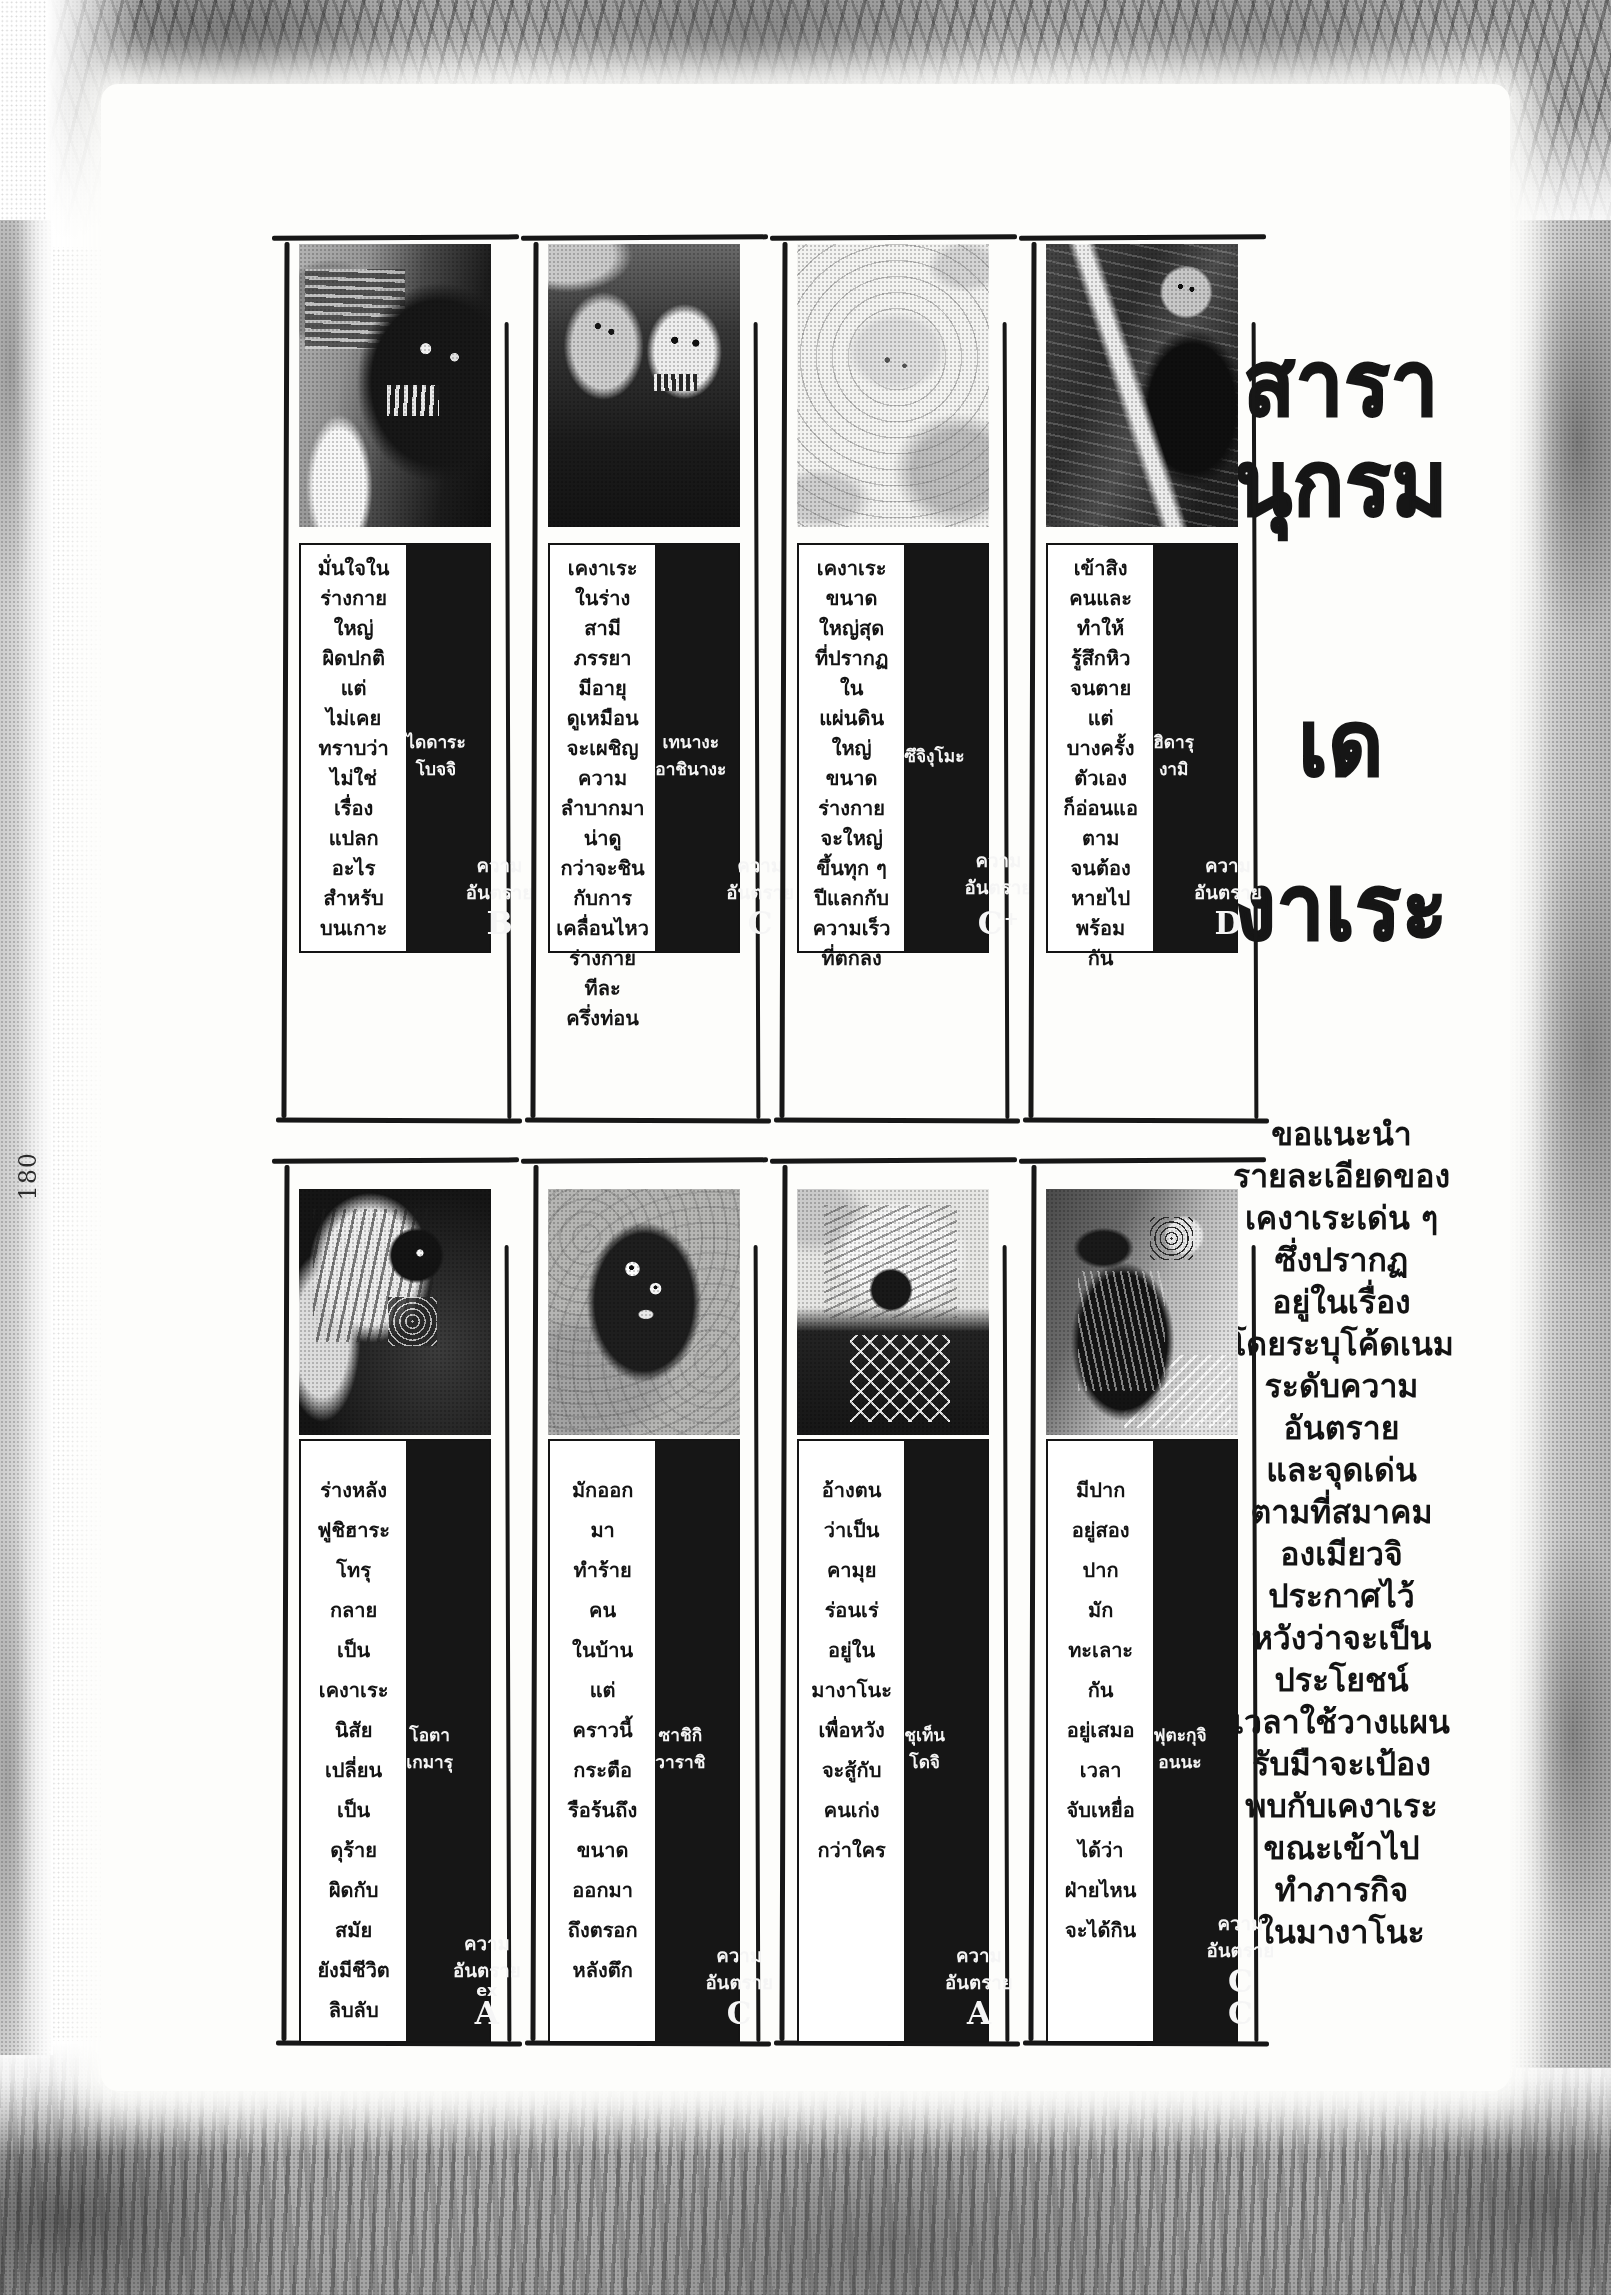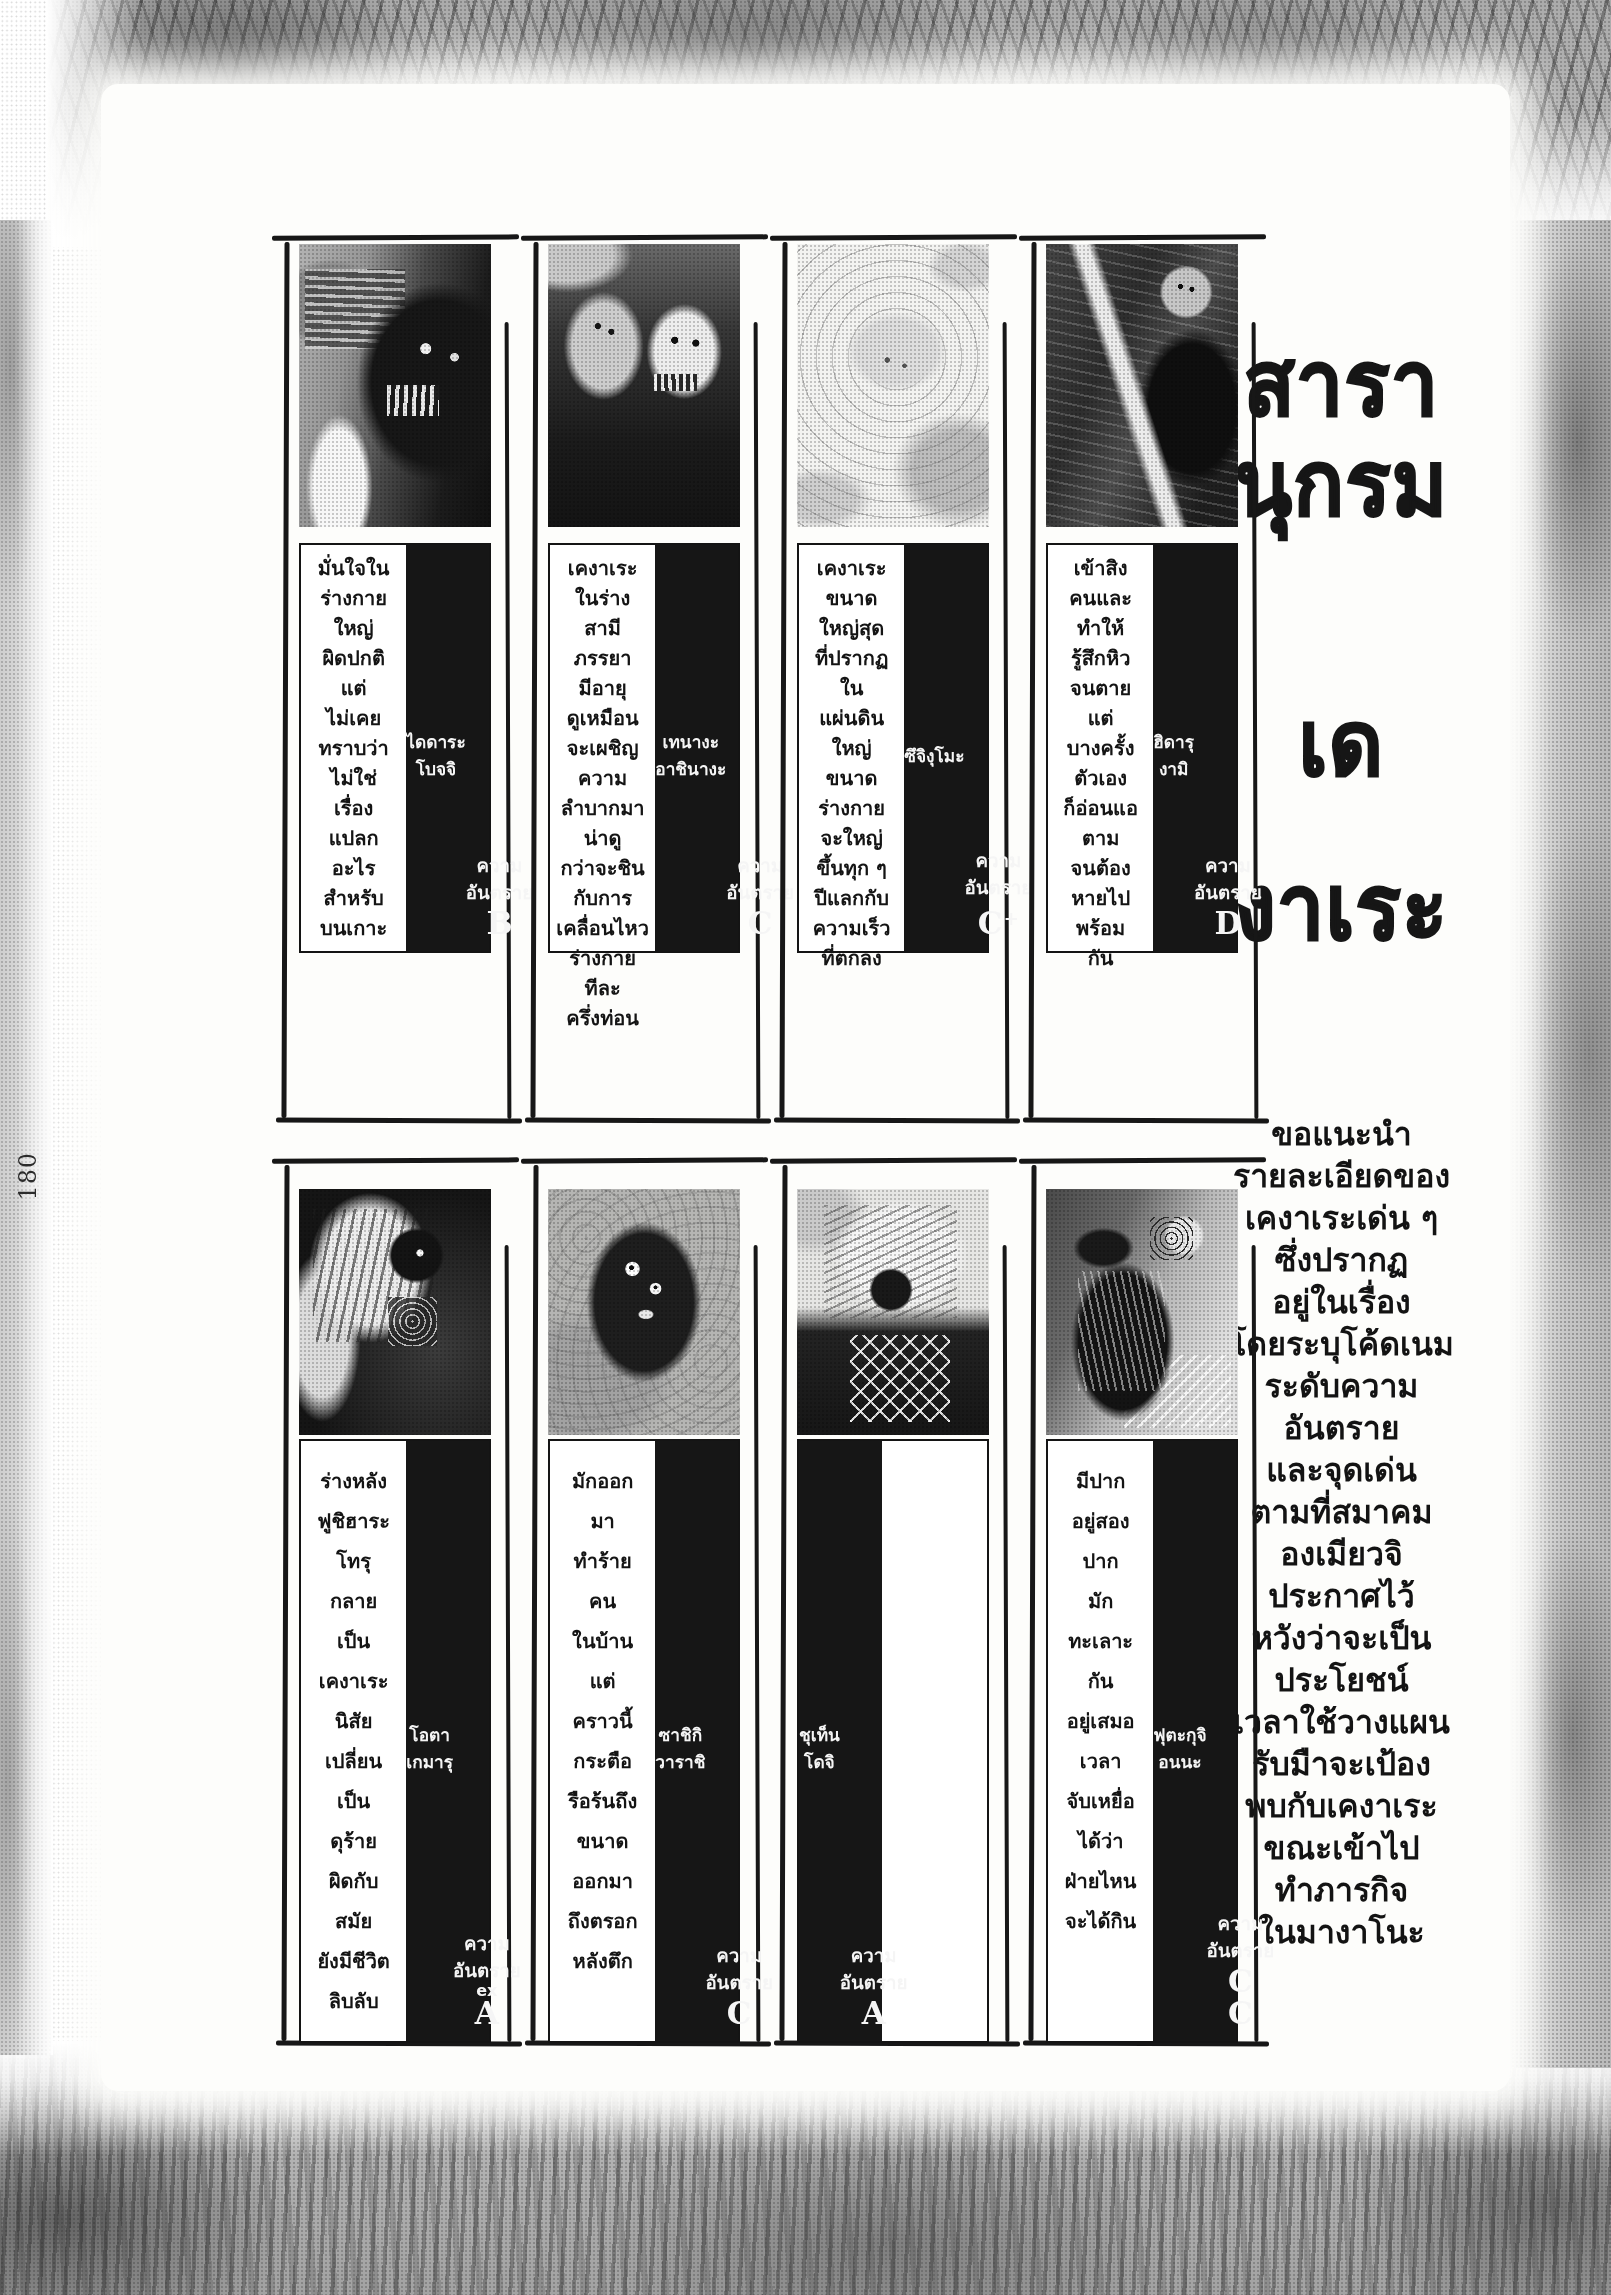--- a/index.html
+++ b/index.html
@@ -85,21 +85,21 @@
   .illus::after{content:"";position:absolute;inset:0;
     background-image:radial-gradient(circle, rgba(0,0,0,.20) 0.7px, transparent 1px);
     background-size:4px 4px;}
   .infobox{position:absolute;left:16px;width:192px;background:#ffffff;border:2.7px solid #141414;
     box-sizing:border-box;display:flex;}
   .r0 .infobox{top:308px;height:410px;}
   .r1 .infobox{top:281px;height:604px;}
   .desc{width:56%;display:flex;flex-direction:column;justify-content:space-evenly;
     align-items:center;text-align:center;color:#141414;padding:8px 2.7px;box-sizing:border-box;}
   .dline{font-size:20px;font-weight:700;white-space:nowrap;line-height:1.5;}
-  .r1 .desc{justify-content:flex-start;padding-top:20px;}
+  .r1 .desc{justify-content:flex-start;padding-top:29px;}
   .r1 .dline{line-height:40px;}
   .side{width:44%;background:#161616;color:#f5f5f5;display:flex;flex-direction:row;
     align-items:center;text-align:center;}
   .kname{margin-top:16px;}
   .nline{font-size:17.3px;line-height:27px;font-weight:700;white-space:nowrap;}
   .danger{margin-top:auto;padding-bottom:12px;}
   .dglabel{font-size:18.7px;line-height:27px;font-weight:700;}
   .grade{margin-top:1.3px;}
   .gline{font-family:"DejaVu Serif","Liberation Serif",serif;font-size:31px;line-height:32px;font-weight:700;}
   .gline.small{font-family:"DejaVu Sans","Liberation Sans",sans-serif;font-size:16px;line-height:12px;font-weight:700;}
@@ -468,20 +468,32 @@
       </div>
     </div>
   </div>
       <div class="panel c2 r1">
     <i class="fl t"></i>
     <i class="fl b"></i>
     <i class="fl l"></i>
     <i class="fl r"></i>
     <div class="illus art-shuten-doji" title="figure with wild white hair over a dark face and crosshatched net"></div>
     <div class="infobox">
+      <div class="desc">
+            <div class="dline">อ้างตน</div>
+            <div class="dline">ว่าเป็น</div>
+            <div class="dline">คามุย</div>
+            <div class="dline">ร่อนเร่</div>
+            <div class="dline">อยู่ใน</div>
+            <div class="dline">มางาโนะ</div>
+            <div class="dline">เพื่อหวัง</div>
+            <div class="dline">จะสู้กับ</div>
+            <div class="dline">คนเก่ง</div>
+            <div class="dline">กว่าใคร</div>
+          </div>
       <div class="side">
         <div class="kname">
               <div class="nline">ชุเท็น</div>
               <div class="nline">โดจิ</div>
             </div>
         <div class="danger">
           <div class="dglabel">
                 <div class="dgl-line">ความ</div>
                 <div class="dgl-line">อันตราย</div>
               </div>

